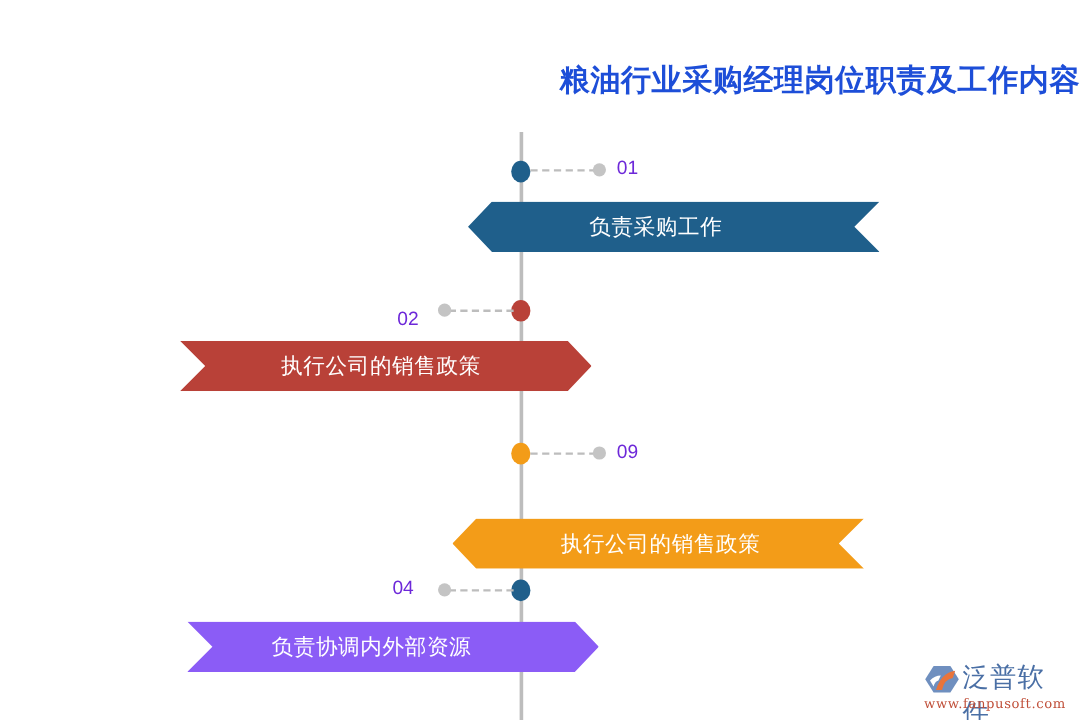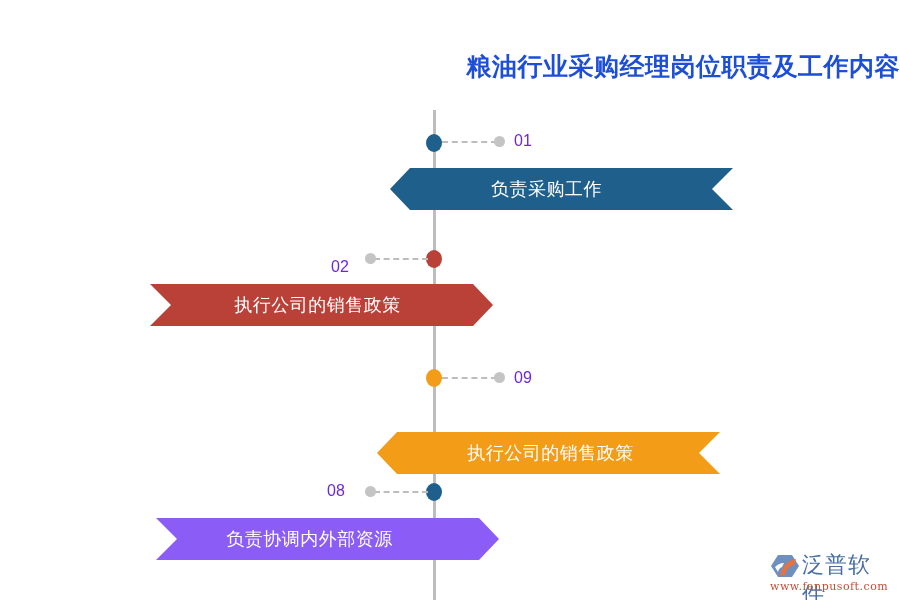--- a/index.html
+++ b/index.html
@@ -85,21 +85,21 @@
   <div class="num" style="left:514px;top:369px;">09</div>
   <div class="banner left-pointing" style="left:377px;top:432px;width:343px;background:#f39c18;">
     <span style="margin-left:4px;">执行公司的销售政策</span>
   </div>
 </div>
 
 <div>
   <div class="node" style="left:426px;top:483px;background:#1f5f8b;"></div>
   <div class="dash" style="left:374px;top:491px;width:54px;"></div>
   <div class="tip" style="left:365px;top:486px;"></div>
-  <div class="num" style="left:327px;top:482px;">08</div>
+  <div class="num" style="left:327px;top:482px;">04</div>
   <div class="banner right-pointing" style="left:156px;top:518px;width:343px;background:#8b5cf6;">
     <span style="margin-left:-36px;">负责协调内外部资源</span>
   </div>
 </div>
 
 <div class="logo">
   <svg class="logo-icon" viewBox="0 0 30 26">
     <polygon points="8,2 22,2 29,13 22,24 8,24 1,13" fill="#6f8fbf"></polygon>
     <path d="M10,22 Q14,8 26,6 L24,12 Q17,13 15,22 Z" fill="#e8743b"></path>
     <path d="M5,14 Q9,10 14,10 L12,14 Q9,15 8,19 Z" fill="#ffffff"></path>

